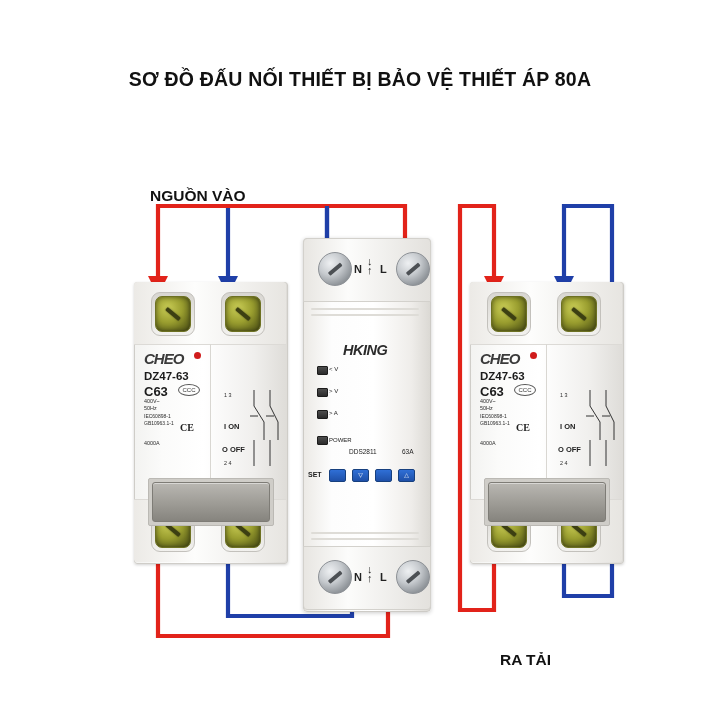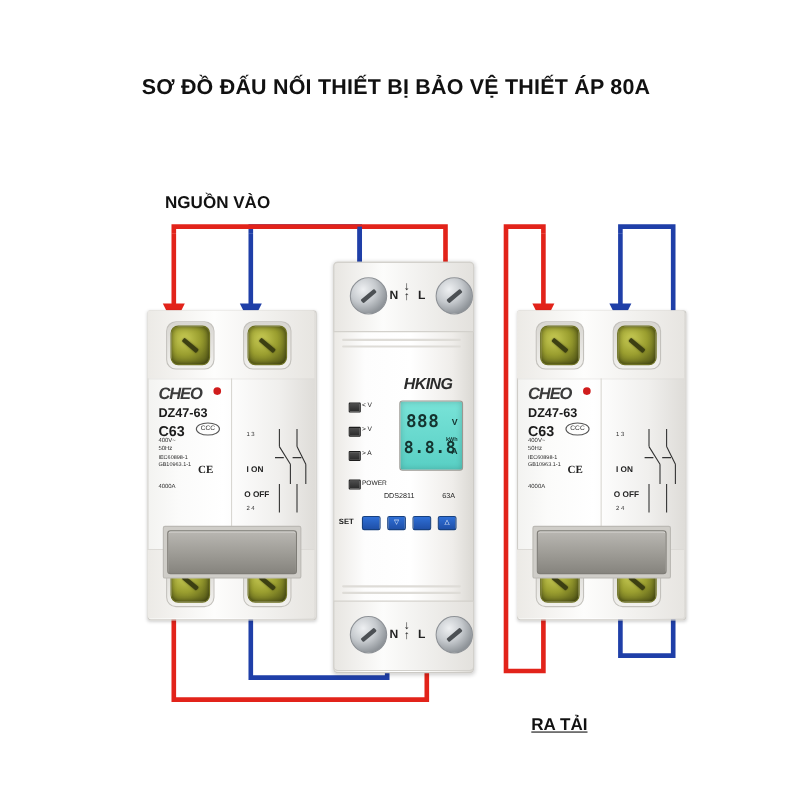--- a/index.html
+++ b/index.html
@@ -6,22 +6,22 @@
   body{
     width:720px;height:720px;background:#ffffff;
     font-family:"Liberation Sans", sans-serif;
     position:relative;overflow:hidden;
   }
   .title{
     position:absolute;top:68px;left:0;width:720px;text-align:center;
     font-size:19.5px;font-weight:bold;color:#111;letter-spacing:.2px;
   }
   .lbl{position:absolute;font-size:15.5px;font-weight:bold;color:#111;}
-  #lbl-in{left:150px;top:176px;}
-  #lbl-out{left:483px;top:651px;text-decoration:underline;}
+  #lbl-in{left:150px;top:187px;}
+  #lbl-out{left:500px;top:651px;}
 
   svg.wires{position:absolute;left:0;top:0;width:720px;height:720px;}
 
   
   .breaker{position:absolute;}
   .bk-body{
     position:absolute;left:0;top:0;width:100%;height:100%;
     background:linear-gradient(to right,#f3f3f1 0%,#fbfbfa 18%,#ffffff 45%,#f0efed 78%,#dedcd8 100%);
     border:1px solid #cfcdc8;border-radius:3px;
     box-shadow:0 1px 3px rgba(0,0,0,.18);
@@ -277,29 +277,22 @@
     <div class="arrow-ud" style="left:63px;top:18px;">↓<br>↑</div>
     <div class="nl" style="left:76px;top:24px;">L</div>
     <div class="pr-term" style="left:92px;top:13px;"></div>
   </div>
 
   <div class="pr-vent" style="left:8px;top:70px;width:108px;height:2px;"></div>
   <div class="pr-vent" style="left:8px;top:76px;width:108px;height:2px;"></div>
   <div class="pr-vent" style="left:8px;bottom:70px;width:108px;height:2px;"></div>
   <div class="pr-vent" style="left:8px;bottom:76px;width:108px;height:2px;"></div>
 
-  <div class="hk" style="left:64px;top:104px;text-align:right;">HKING</div>
-
-  <div class="lcd">
-    <div class="seg" style="left:5px;top:8px;">888</div>
-    <div class="unit" style="right:4px;top:14px;">V</div>
-    <div class="seg" style="left:3px;top:33px;font-size:15px;">8.8.8</div>
-    <div class="unit-sm" style="right:4px;top:32px;">kWh</div>
-    <div class="unit" style="right:4px;top:41px;">A</div>
-  </div>
+  <div class="hk" style="left:40px;top:104px;text-align:right;">HKING</div>
+
 
   <div class="ledbox" style="left:14px;top:128px;"></div>
   <div class="ledrow" style="left:26px;top:128px;">&lt; V</div>
 
   <div class="ledbox" style="left:14px;top:150px;"></div>
   <div class="ledrow" style="left:26px;top:150px;">&gt; V</div>
 
   <div class="ledbox" style="left:14px;top:172px;"></div>
   <div class="ledrow" style="left:26px;top:172px;">&gt; A</div>
 

